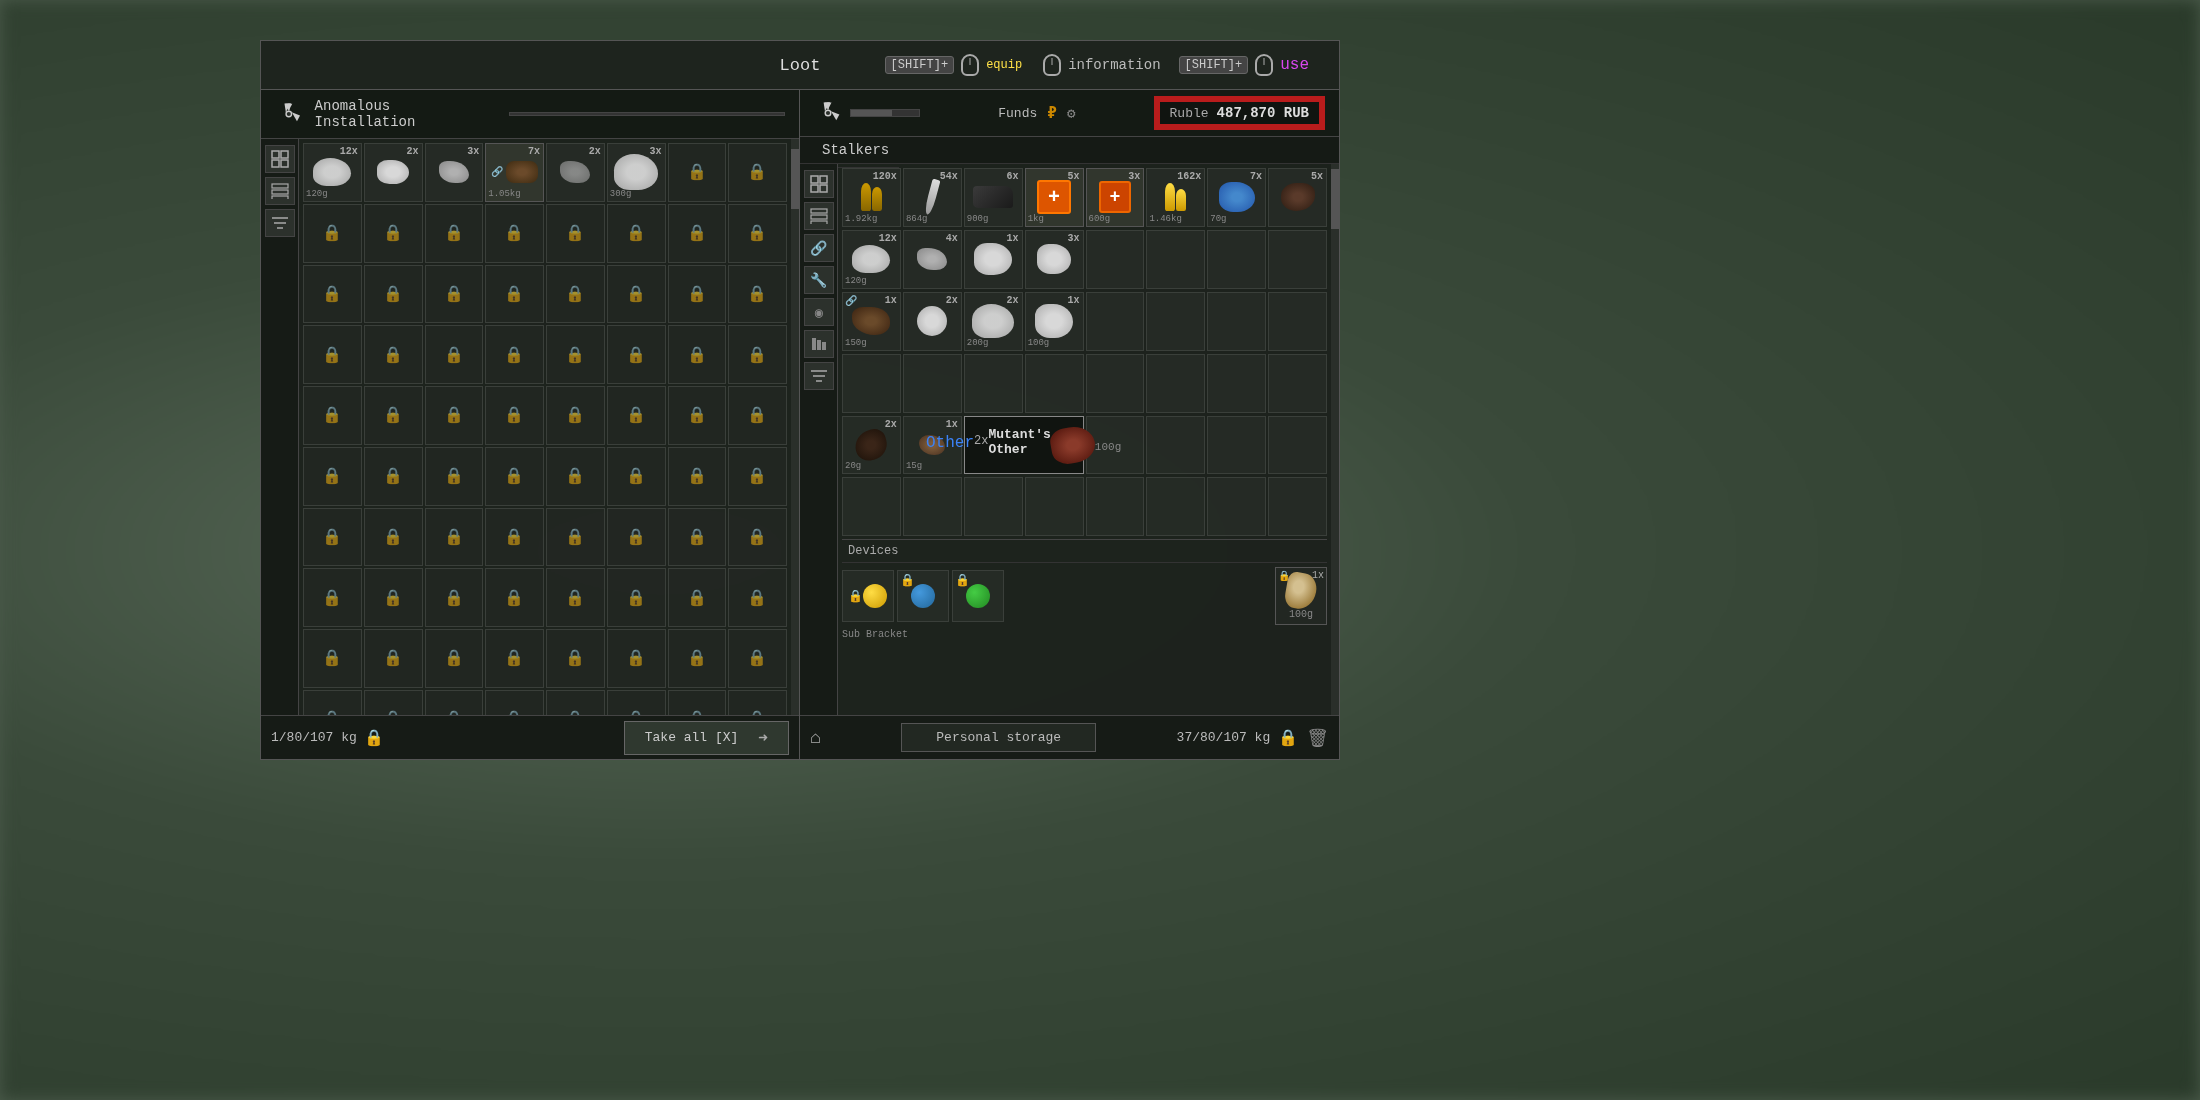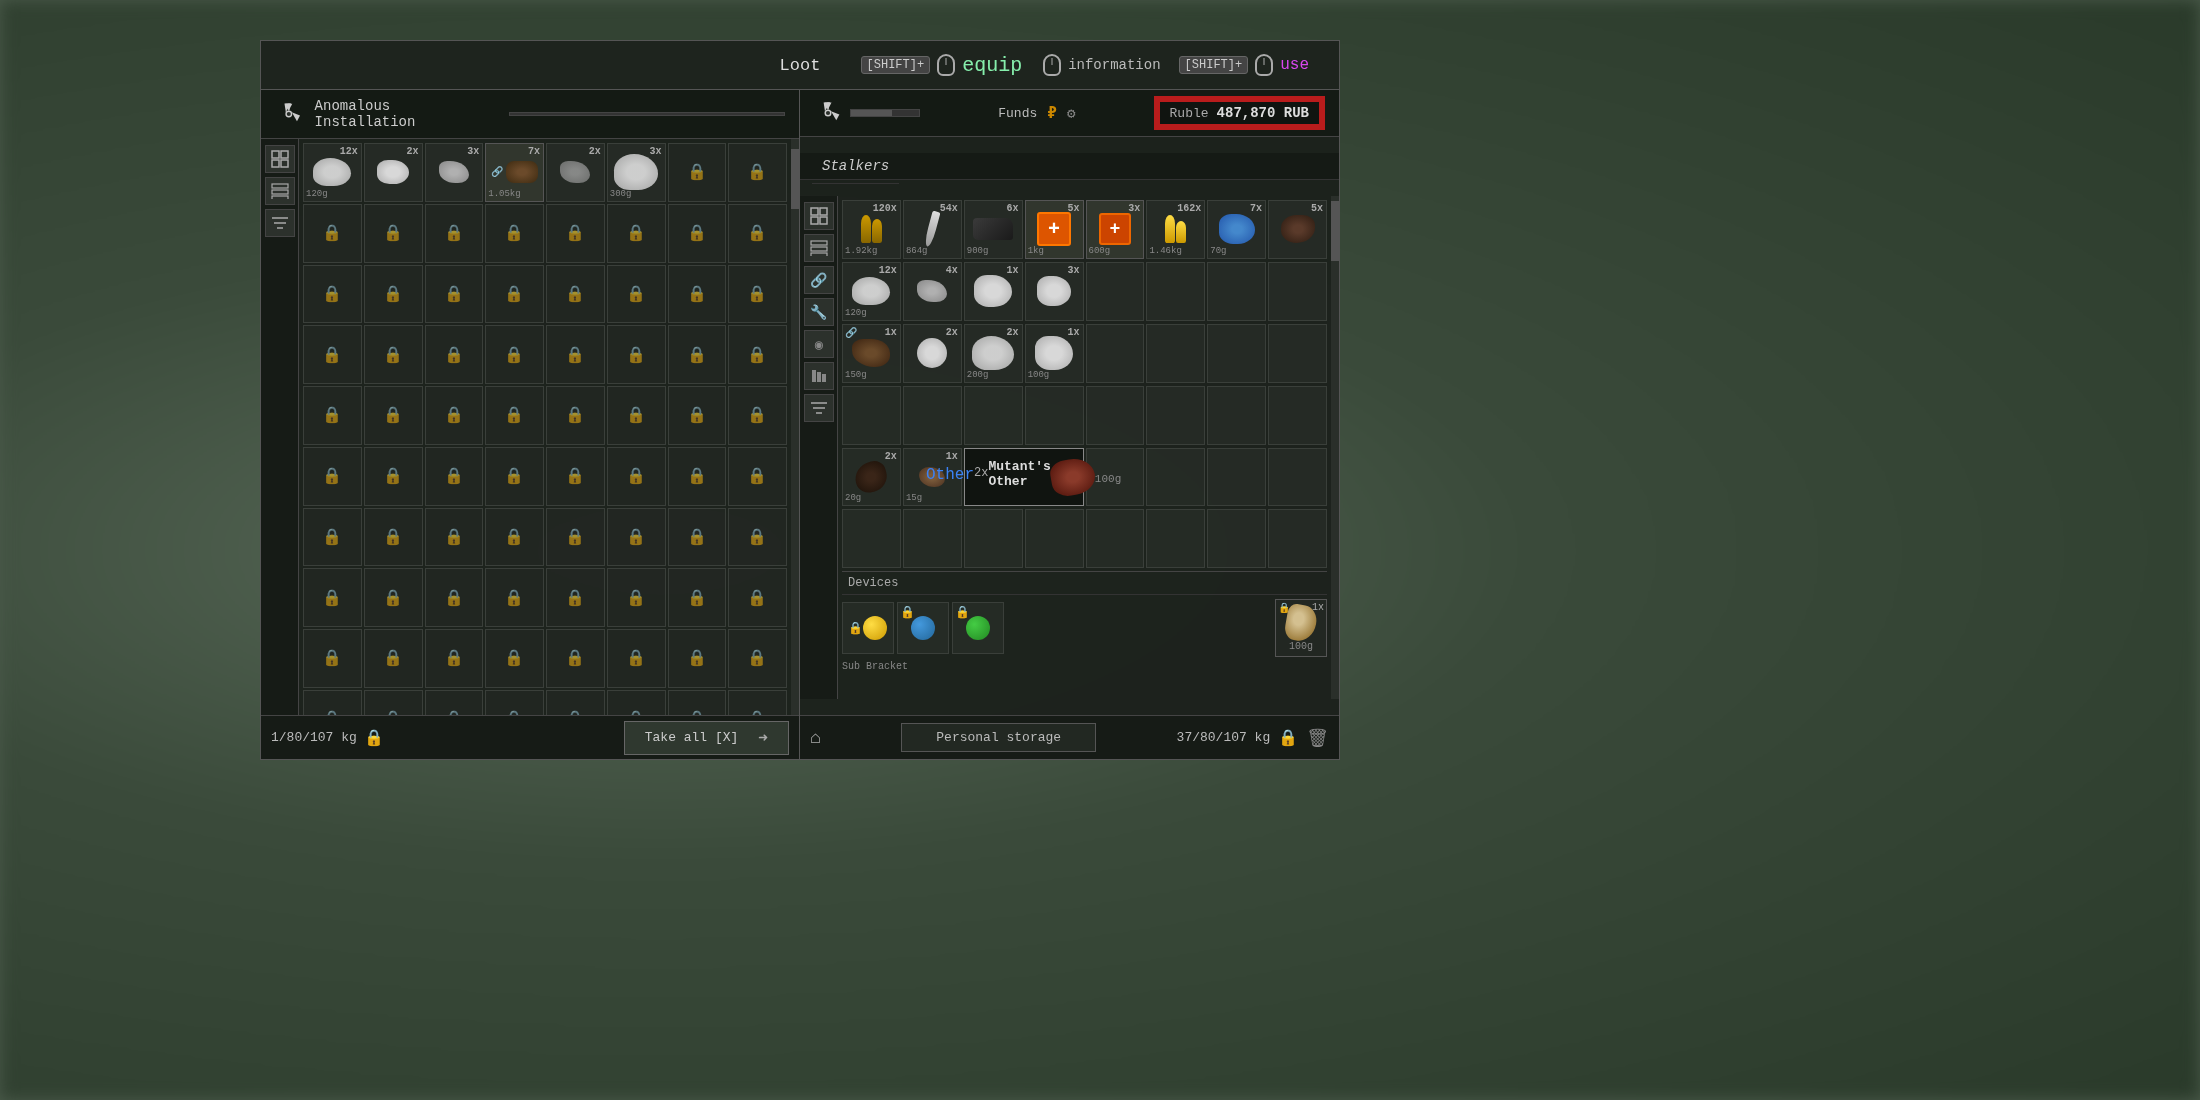--- a/index.html
+++ b/index.html
@@ -196,21 +196,20 @@
 
     
     .right-panel {
       background: rgba(28,33,28,0.97);
       border: 1px solid #555;
       border-top: none;
       border-left: none;
       flex: 1;
       display: flex;
       flex-direction: column;
-      gap: 16px;
     }
 
     .right-top-bar {
       display: flex;
       align-items: center;
       justify-content: space-between;
       padding: 6px 14px;
       border-bottom: 1px solid #444;
       background: rgba(20,25,20,0.9);
     }
@@ -260,21 +259,20 @@
       flex-direction: column;
       padding: 6px 4px;
       gap: 4px;
     }
 
     .stalkers-label {
       color: #ccc;
       font-size: 14px;
       padding: 9px 10px;
       border-bottom: 1px solid #333;
-      font-style: italic;
     }
 
     
     .scroll-bar {
       width: 8px;
       background: #2a2f2a;
       position: relative;
     }
     .scroll-thumb {
       width: 100%;
@@ -478,21 +476,21 @@
     <div style="flex:1;"></div>
     <div class="top-bar-center">
       <span>Loot</span>
     </div>
     <div style="flex:1; display:flex; justify-content:flex-end; align-items:center; gap:18px;">
       <div style="display:flex; align-items:center; gap:4px;">
         <span class="shift-key">[SHIFT]+</span>
         <span style="display:inline-block; width:18px; height:22px; border:2px solid #aaa; border-radius:9px 9px 6px 6px; position:relative; margin:0 3px; vertical-align:middle;">
           <span style="position:absolute; top:2px; left:50%; transform:translateX(-50%); width:1px; height:7px; background:#aaa;"></span>
         </span>
-        <span style="color:#86efac; font-size:20px;">equip</span>
+        <span style="color:#fde047; font-size:12px;">equip</span>
       </div>
       <div style="display:flex; align-items:center; gap:4px;">
         <span style="display:inline-block; width:18px; height:22px; border:2px solid #aaa; border-radius:9px 9px 6px 6px; position:relative; margin:0 3px; vertical-align:middle;">
           <span style="position:absolute; top:2px; left:50%; transform:translateX(-50%); width:1px; height:7px; background:#aaa;"></span>
         </span>
         <span style="color:#bbb; font-size:14px;">information</span>
       </div>
       <div style="display:flex; align-items:center; gap:4px;">
         <span class="shift-key">[SHIFT]+</span>
         <span style="display:inline-block; width:18px; height:22px; border:2px solid #aaa; border-radius:9px 9px 6px 6px; position:relative; margin:0 3px; vertical-align:middle;">

